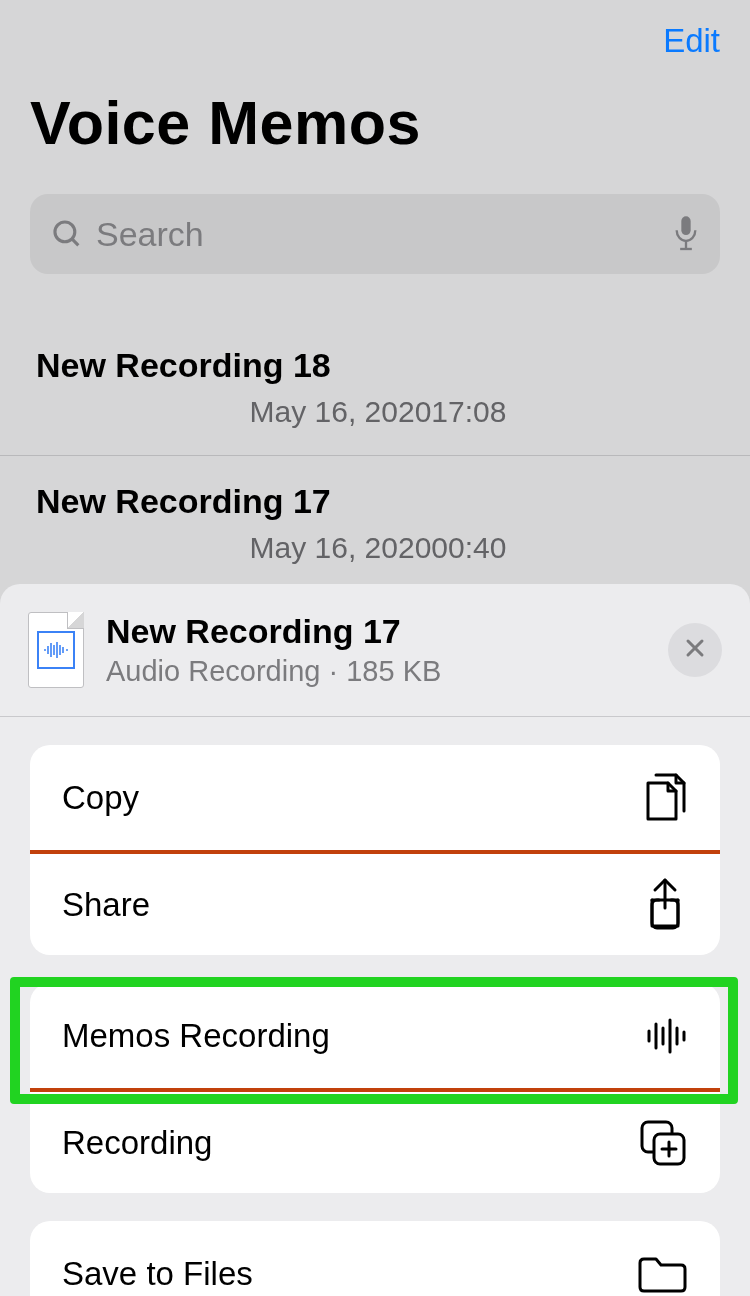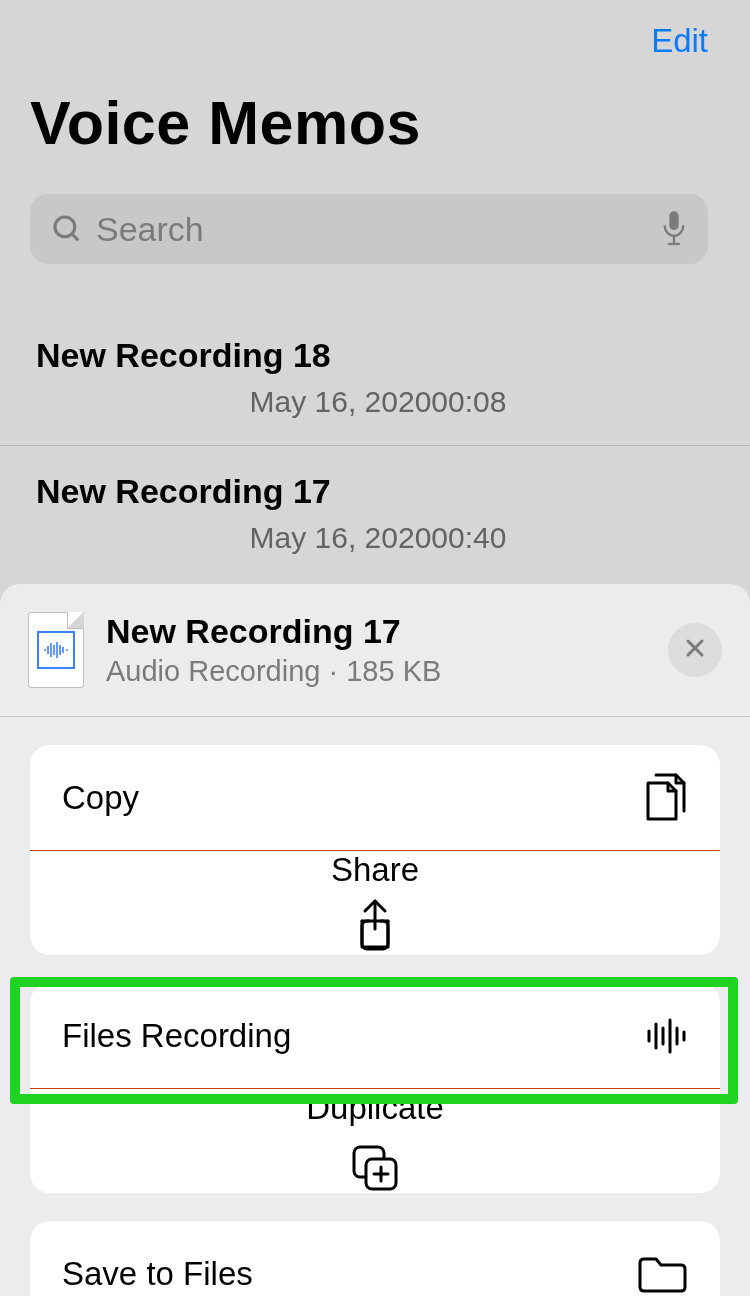--- a/index.html
+++ b/index.html
@@ -5,41 +5,41 @@
   * { box-sizing: border-box; margin: 0; padding: 0; }
   body {
     font-family: -apple-system, BlinkMacSystemFont, "Helvetica Neue", Arial, sans-serif;
     width: 750px;
     height: 1296px;
     background: #d6d6d7;
     position: relative;
     overflow: hidden;
   }
   .header {
-    padding: 22px 42px 10px 30px;
+    padding: 22px 30px 10px 30px;
   }
   .edit-link {
     display: block;
     text-align: right;
     color: #0a7aff;
     font-size: 33px;
     font-weight: 400;
     margin-bottom: 28px;
   }
   .page-title {
     font-size: 61px;
     font-weight: 700;
     color: #000;
     letter-spacing: 0.5px;
     margin-bottom: 36px;
   }
   .search-bar {
     background: #c8c8c9;
     border-radius: 18px;
-    height: 70px;
+    height: 80px;
     display: flex;
     align-items: center;
     padding: 0 20px;
     margin-bottom: 36px;
   }
   .search-bar .sicon { width: 34px; height: 34px; color: #7b7b7e; flex-shrink: 0; }
   .search-bar .splace { color: #7b7b7e; font-size: 34px; margin-left: 12px; flex: 1; }
   .search-bar .micon { width: 28px; height: 40px; color: #7b7b7e; flex-shrink: 0; }
 
   .list { }
@@ -134,22 +134,21 @@
     overflow: hidden;
   }
   .menu-item {
     display: flex;
     align-items: center;
     justify-content: space-between;
     padding: 0 32px;
     height: 105px;
   }
   .menu-item + .menu-item {
-    border-top: 1px solid #c2410c;
-    flex-direction: column;
+    border-top: 4px solid #c2410c;
   }
   .menu-label {
     font-size: 33px;
     color: #000;
   }
   .menu-icon { color: #000; flex-shrink: 0; }
   .menu-icon svg { display: block; }
 
   .highlight {
     position: absolute;
@@ -182,21 +181,21 @@
       </svg>
     </span>
   </div>
 </div>
 
 <div class="list">
   <div class="row">
     <div class="row-title">New Recording 18</div>
     <div class="row-sub">
       <span>May 16, 2020</span>
-      <span>00:08</span>
+      <span>17:08</span>
     </div>
   </div>
   <div class="row" style="border-bottom:none">
     <div class="row-title">New Recording 17</div>
     <div class="row-sub">
       <span>May 16, 2020</span>
       <span>00:40</span>
     </div>
   </div>
 </div>
@@ -256,34 +255,34 @@
           <path d="M10 24 h7"></path>
             <path d="M29 24 h7"></path>
           <rect x="10" y="24" width="26" height="28" rx="5"></rect>
         </svg>
       </span>
     </div>
   </div>
 
   <div class="menu-group" style="position:relative">
     <div class="menu-item">
-      <span class="menu-label">Files Recording</span>
+      <span class="menu-label">Memos Recording</span>
       <span class="menu-icon">
         <svg width="42" height="40" viewBox="0 0 42 40" stroke="currentColor" stroke-width="3" stroke-linecap="round">
           <line x1="3" y1="15" x2="3" y2="25"></line>
           <line x1="10" y1="8" x2="10" y2="32"></line>
           <line x1="17" y1="12" x2="17" y2="28"></line>
           <line x1="24" y1="4" x2="24" y2="36"></line>
           <line x1="31" y1="12" x2="31" y2="28"></line>
           <line x1="38" y1="16" x2="38" y2="24"></line>
         </svg>
       </span>
     </div>
     <div class="menu-item">
-      <span class="menu-label">Duplicate</span>
+      <span class="menu-label">Recording</span>
       <span class="menu-icon">
         <svg width="50" height="50" viewBox="0 0 50 50" fill="none" stroke="currentColor" stroke-width="3" stroke-linejoin="round" stroke-linecap="round">
           <rect x="4" y="4" width="30" height="30" rx="6"></rect>
           <rect x="16" y="16" width="30" height="30" rx="6" fill="#fff"></rect>
           <line x1="31" y1="24" x2="31" y2="38"></line>
           <line x1="24" y1="31" x2="38" y2="31"></line>
         </svg>
       </span>
     </div>
   </div>

